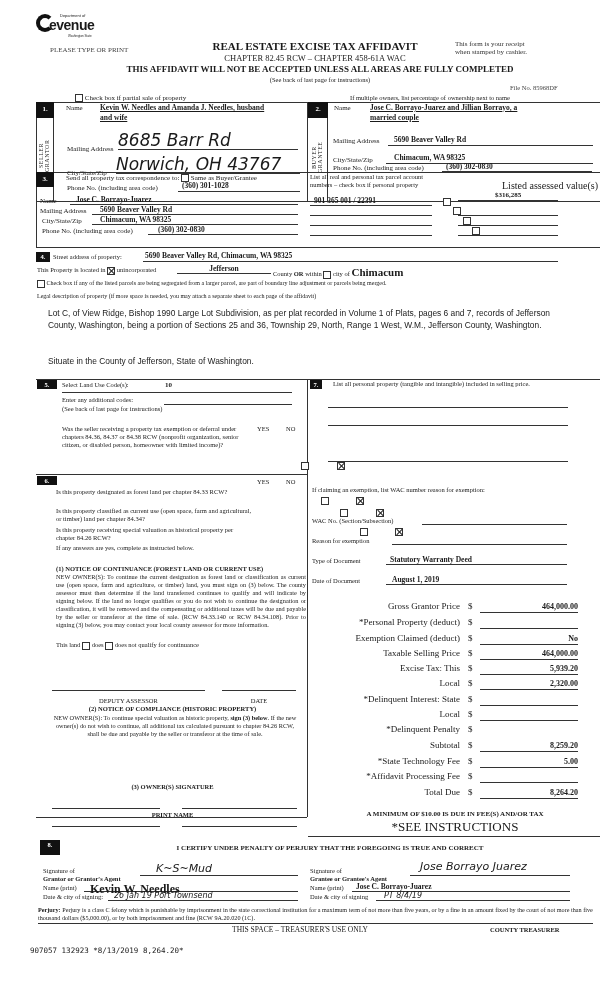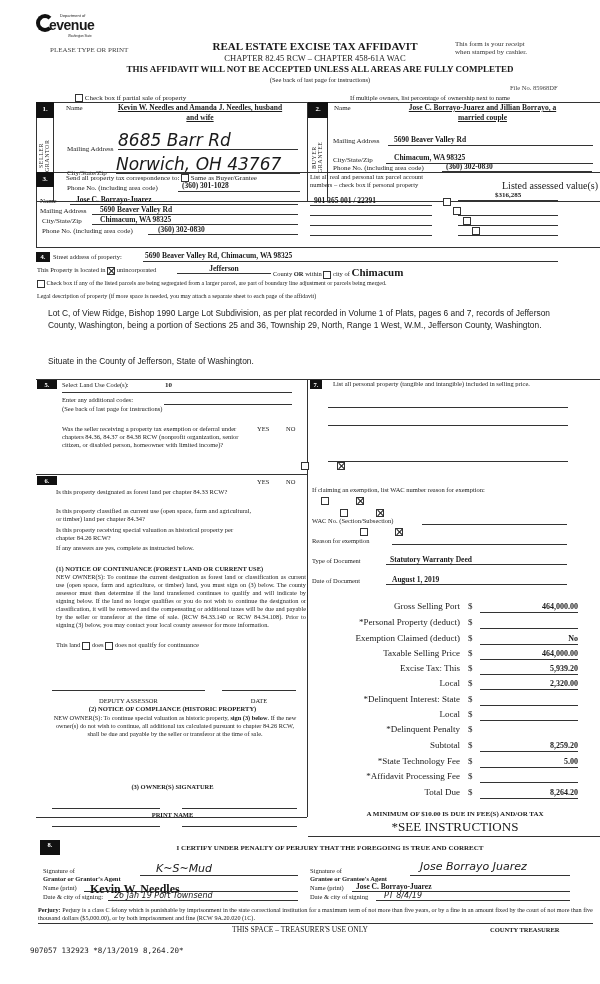--- a/index.html
+++ b/index.html
@@ -1,20 +1,20 @@
 <!DOCTYPE html>
 <html><head>
 <meta charset="utf-8">
 <style>
   * { box-sizing: border-box; margin: 0; padding: 0; }
   html, body { width: 600px; height: 984px; background: #fff; overflow: hidden; }
   body { font-family: "Liberation Serif", serif; color: #1a1a1a; position: relative; font-size: 7px; }
   .abs { position: absolute; }
   .b { font-weight: bold; }
-  .u { text-decoration: underline; text-align: center; }
+  .u { text-decoration: underline; }
   .line { border-bottom: 1px solid #333; }
   .cb { display: inline-block; width: 8px; height: 8px; border: 1px solid #333; vertical-align: middle; position: relative; background: #fff; }
   .cb.x::before, .cb.x::after { content: ""; position: absolute; left: 3px; top: -1px; width: 1px; height: 8px; background: #222; }
   .cb.x::before { transform: rotate(45deg); }
   .cb.x::after { transform: rotate(-45deg); }
   .secnum { position: absolute; background: #111; color: #fff; font-weight: bold; font-size: 7px; text-align: center; }
   .hand { font-family: "DejaVu Sans", sans-serif; font-style: italic; }
   .vert { position: absolute; writing-mode: vertical-rl; transform: rotate(180deg); font-size: 7px; letter-spacing: 0.5px; text-align: center; }
   .sans { font-family: "Liberation Sans", sans-serif; }
   .fee-row { position: absolute; left: 310px; width: 290px; height: 15px; font-size: 9px; }
@@ -244,21 +244,21 @@
 <div class="abs line" style="left:422px;top:516px;width:145px;height:9px;"></div>
 <div class="abs" style="left:312px;top:537px;font-size:6.5px;">Reason for exemption</div>
 <div class="abs line" style="left:392px;top:536px;width:175px;height:9px;"></div>
 <div class="abs" style="left:312px;top:557px;font-size:6.5px;">Type of Document</div>
 <div class="abs b line" style="left:386px;top:555px;width:181px;height:10px;font-size:7.5px;padding-left:4px;">Statutory Warranty Deed</div>
 <div class="abs" style="left:312px;top:577px;font-size:6.5px;">Date of Document</div>
 <div class="abs b line" style="left:386px;top:575px;width:181px;height:10px;font-size:7.5px;padding-left:6px;">August 1, 2019</div>
 
 
 <div class="fee-row" style="top:601px;">
-  <span class="fee-label">Gross Selling Port</span>
+  <span class="fee-label">Gross Grantor Price</span>
   <span class="fee-dollar">$</span>
   <span class="fee-val">464,000.00</span>
 </div>
 <div class="fee-row" style="top:617px;">
   <span class="fee-label">*Personal Property (deduct)</span>
   <span class="fee-dollar">$</span>
   <span class="fee-val"></span>
 </div>
 <div class="fee-row" style="top:633px;">
   <span class="fee-label">Exemption Claimed (deduct)</span>

